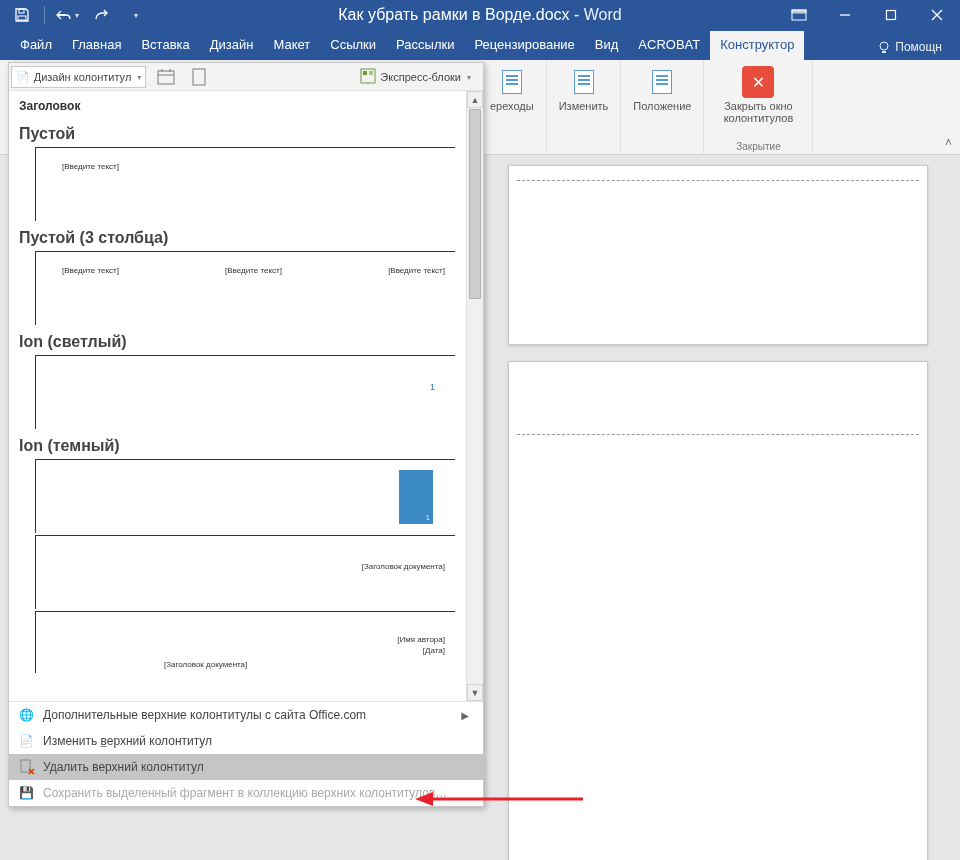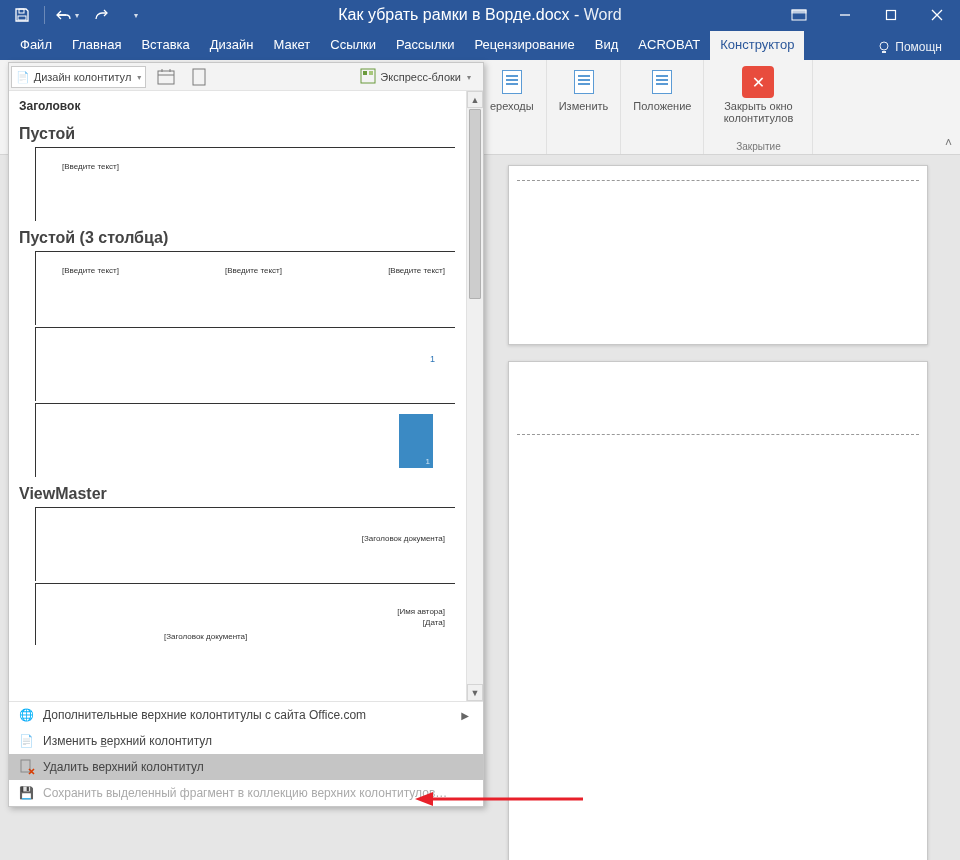--- a/index.html
+++ b/index.html
@@ -256,31 +256,32 @@
 
       <div class="gal-group-label">Пустой (3 столбца)</div>
       <div class="preview">
         <div class="box-inner">
           <span>[Введите текст]</span>
           <span>[Введите текст]</span>
           <span>[Введите текст]</span>
         </div>
       </div>
 
+      <div class="gal-group-label">Ion (светлый)</div>
       <div class="preview ion-light">
         <span class="pg">1</span>
       </div>
 
+      <div class="gal-group-label">Ion (темный)</div>
       <div class="preview ion-dark">
         <div class="block">
             <span class="pg">1</span>
           </div>
       </div>
 
-      <div class="gal-group-label">ViewMaster</div>
       <div class="preview viewm">
         <span class="rt">[Заголовок документа]</span>
       </div>
 
       <div class="preview whisp" style="height:62px">
         <div class="rt">
           <div>[Имя автора]</div>
           <div>[Дата]</div>
         </div>
         <span class="lt">[Заголовок документа]</span>

